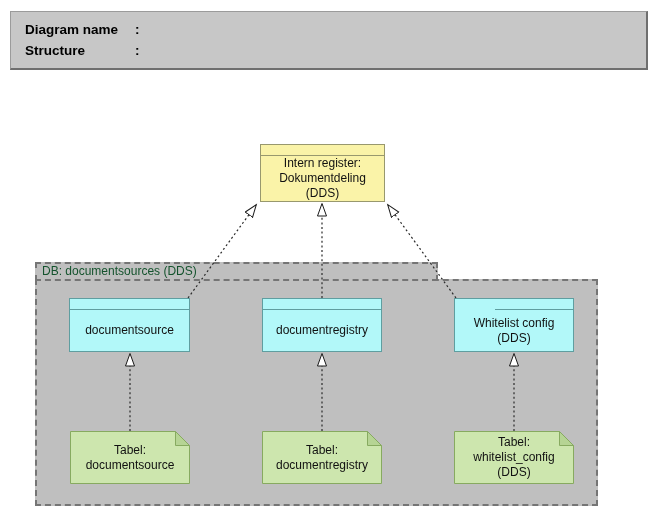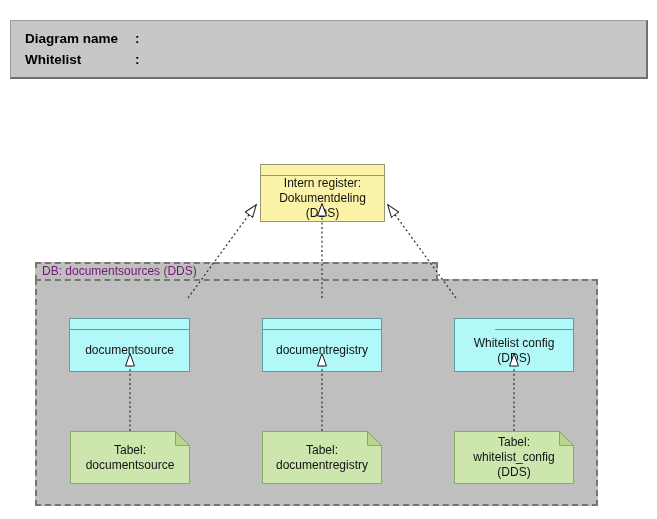--- a/index.html
+++ b/index.html
@@ -3,43 +3,43 @@
 <meta charset="utf-8">
 <style>
   html,body { margin:0; padding:0; background:#ffffff; }
   .canvas {
     position:relative; width:657px; height:519px; background:#ffffff;
     font-family:"Liberation Sans", sans-serif; overflow:hidden; color:#111;
   }
 
   
   .title-block {
-    position:absolute; left:10px; top:20px; width:638px; height:59px;
+    position:absolute; left:10px; top:11px; width:638px; height:59px;
     background:#c7c7c7; box-sizing:border-box;
     border-style:solid; border-width:1px 2px 2px 1px;
     border-color:#9b9b9b #6f6f6f #6f6f6f #9b9b9b;
     padding:7px 10px 0 14px; font-weight:bold; font-size:13.5px; color:#000;
   }
   .title-row { display:flex; line-height:21px; white-space:nowrap; }
   .title-row .lbl { flex:0 0 110px; }
   .title-row .sep { margin-right:7px; }
 
   
   .grouping-body {
     position:absolute; left:35px; top:279px; width:563px; height:227px;
     background:#bfbfbf; border:2px dashed #757575; box-sizing:border-box; z-index:1;
   }
   .grouping-tab {
     position:absolute; left:35px; top:262px; width:403px; height:19px;
     background:#bfbfbf; border:2px dashed #757575; box-sizing:border-box; z-index:2;
-    font-size:12px; line-height:14px; padding-left:5px; color:#701a75;
+    font-size:12px; line-height:14px; padding-left:5px; color:#14532d;
   }
 
   
-  .objbox { position:absolute; box-sizing:border-box; z-index:3;margin-top:20px; }
+  .objbox { position:absolute; box-sizing:border-box; z-index:3; }
   .objbox .strip { height:10px; border-bottom-style:solid; border-bottom-width:1px; }
   .objbox .olbl {
     position:absolute; left:1px; right:1px; top:11px; bottom:0;
     display:flex; align-items:center; justify-content:center;
     text-align:center; font-size:12px; line-height:15px; white-space:pre-line;
   }
   .business-object {
     left:260px; top:144px; width:125px; height:58px;
     background:#faf3a8; border:1px solid #98986e;
   }
@@ -69,21 +69,21 @@
 <body>
 
 <div class="canvas">
 
   <div class="title-block">
     <div class="title-row">
       <span class="lbl">Diagram name</span>
         <span class="sep">:</span>
     </div>
     <div class="title-row">
-      <span class="lbl">Whitelist</span>
+      <span class="lbl">Structure</span>
         <span class="sep">:</span>
     </div>
   </div>
 
   <div class="grouping-body"></div>
   <div class="grouping-tab">
     <span>DB: documentsources (DDS)</span>
   </div>
 
   <div class="objbox business-object">

